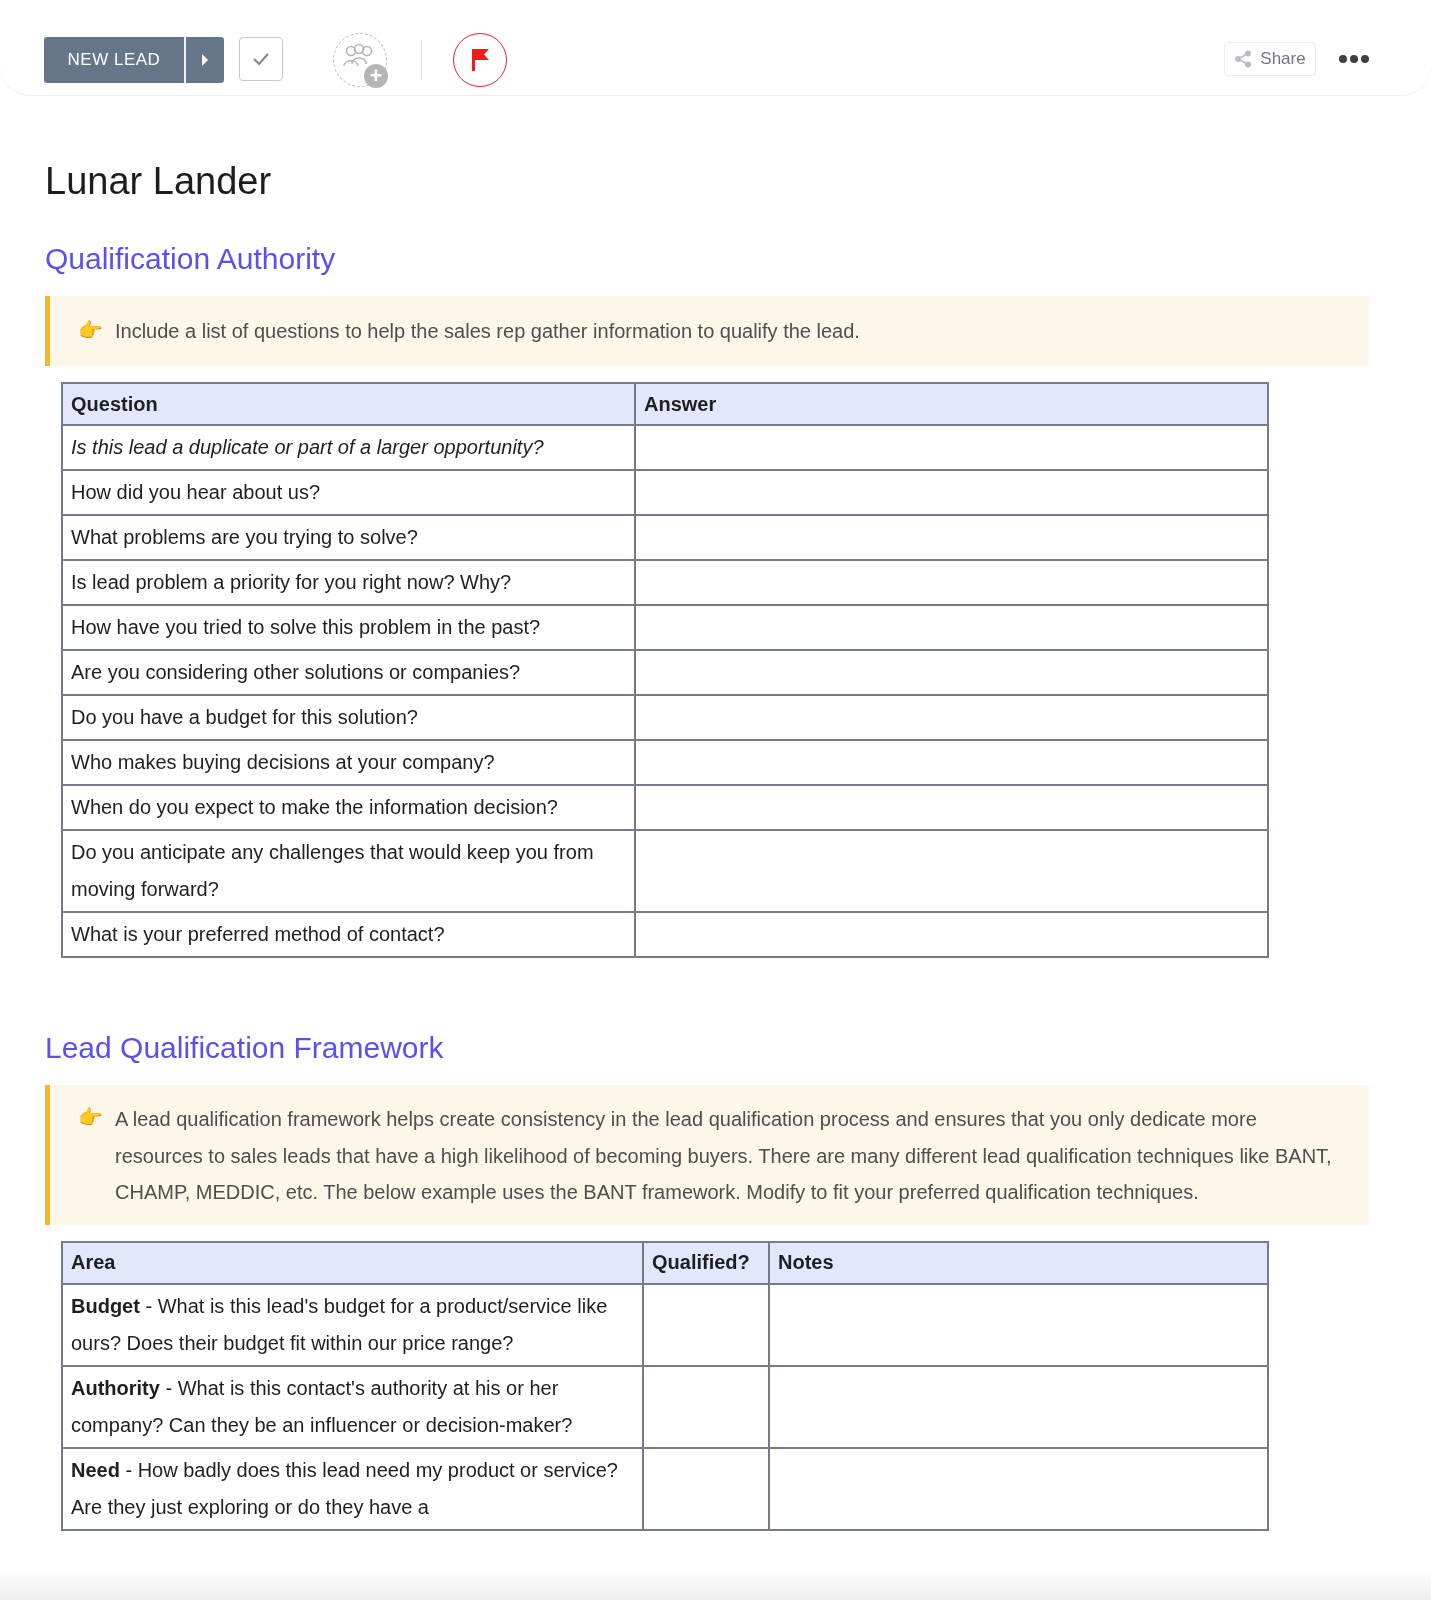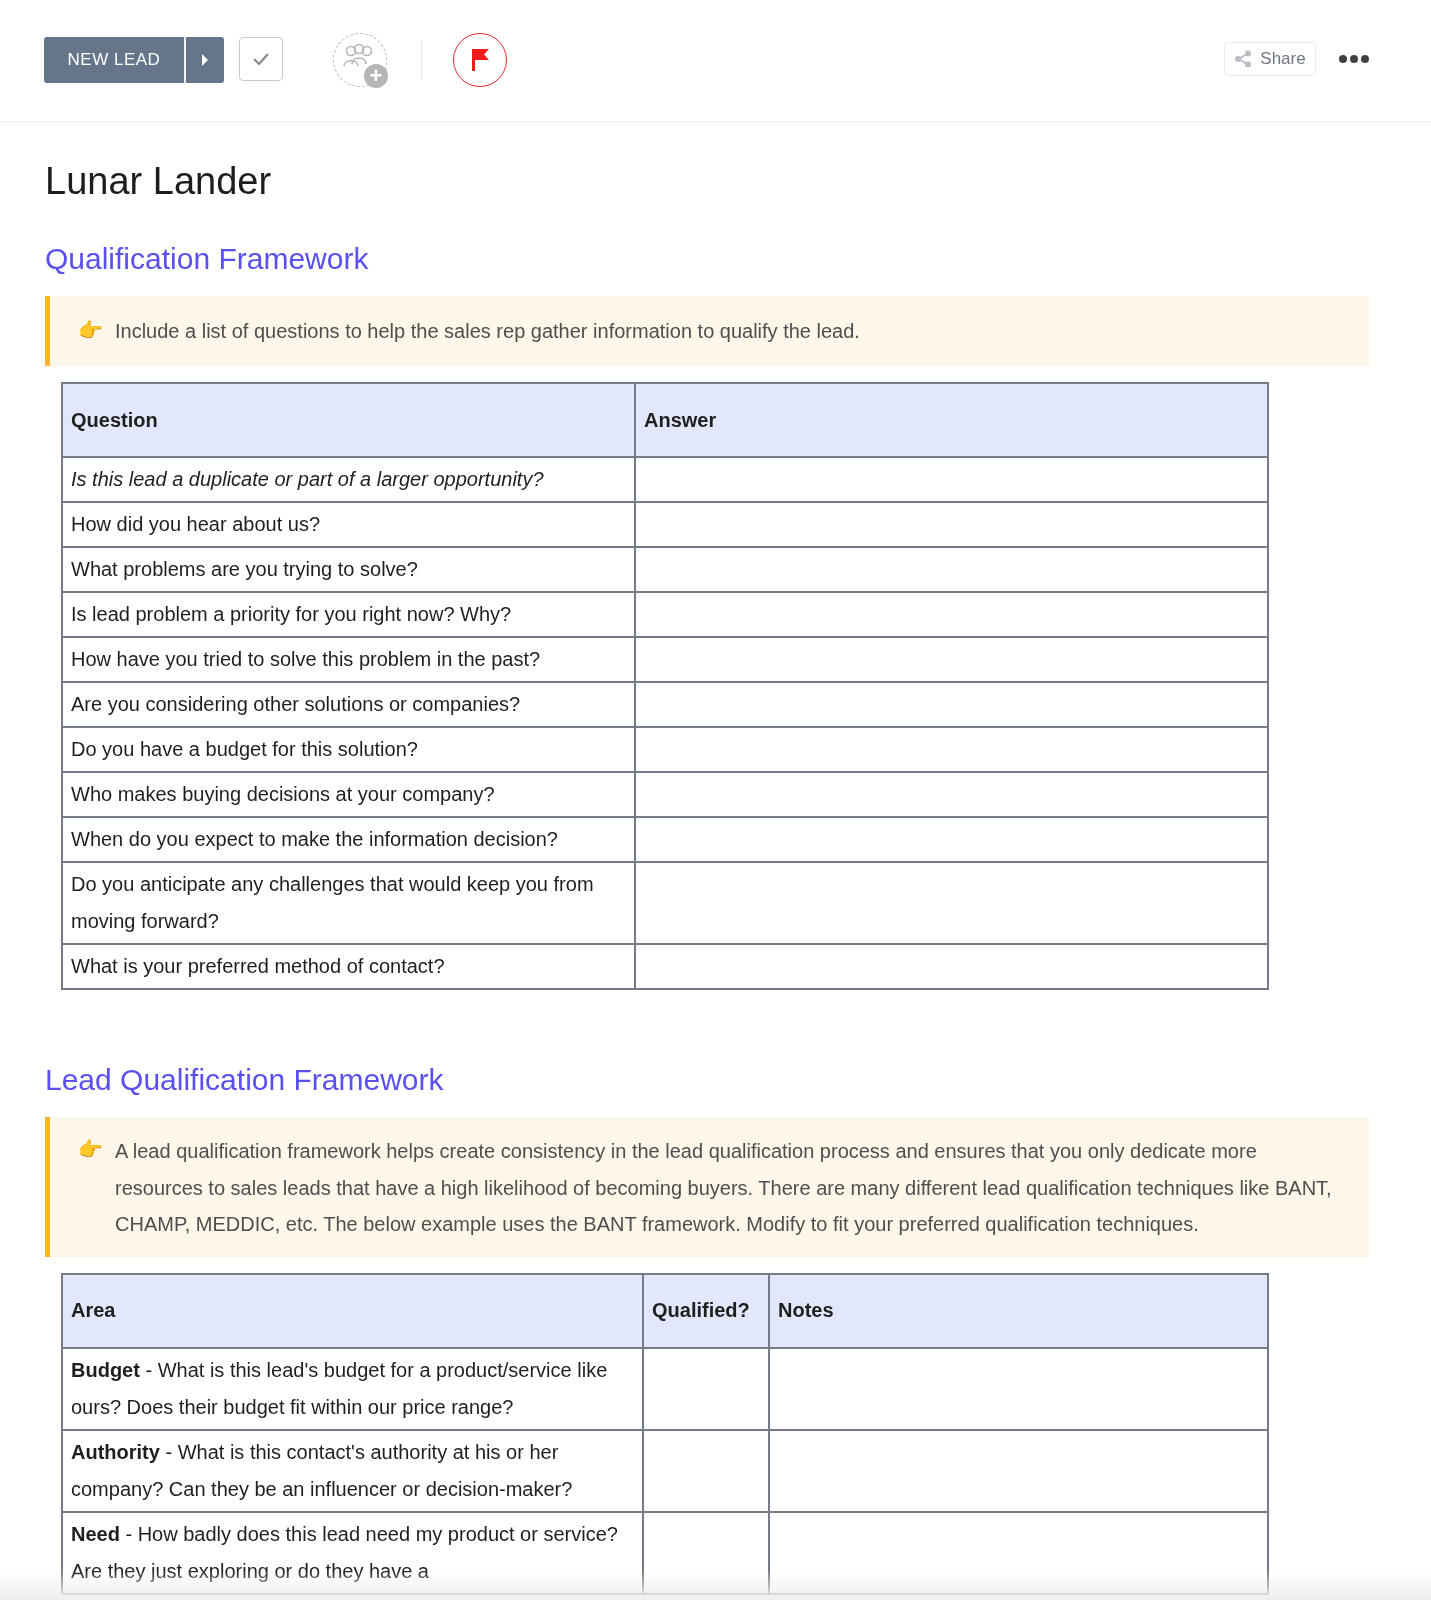--- a/index.html
+++ b/index.html
@@ -3,22 +3,22 @@
   <meta charset="utf-8">
   <style>
     html, body { margin: 0; padding: 0; }
     body {
       width: 1431px; height: 1600px; overflow: hidden; position: relative;
       background: #ffffff;
       font-family: "Liberation Sans", "DejaVu Sans", sans-serif;
       color: #1f1f1f;
     }
     .topbar {
-      position: absolute; left: 0; top: 0; width: 1431px; height: 122px;
-      border-bottom: 1px solid #eeeeef; box-sizing: border-box;
+      position: absolute; left: 0; top: 0; width: 1431px; height: 96px;
+      border-bottom: 1px solid #eeeeef; box-sizing: border-box; border-radius: 30px;
     }
     .new-lead {
       position: absolute; left: 44px; top: 37px; height: 46px; width: 180px;
       background: #66768a; border-radius: 3px; display: flex; overflow: hidden;
     }
     .new-lead .label {
       width: 140px; height: 46px; line-height: 46px; text-align: center;
       color: #fff; font-size: 17px; letter-spacing: 0.5px; cursor: pointer;
     }
     .new-lead .sep { width: 2px; background: #ffffff; opacity: 0.9; }
@@ -78,21 +78,21 @@
       position: absolute; left: 28px; font-size: 20px; color: #f0a720;
     }
     .callout .text { margin-left: 65px; margin-right: 30px; }
 
     table.doc-table {
       border-collapse: collapse; margin-left: 16px; table-layout: fixed;
       font-size: 20px; color: #1f1f1f;
     }
     table.doc-table th {
       background: #e3e7fc; text-align: left; font-weight: bold;
-      border: 2px solid #757b87; padding: 16px 8px; height: 40px; color: #1f1f1f;
+      border: 2px solid #757b87; padding: 0 8px; height: 40px; color: #1f1f1f;
     }
     table.doc-table td {
       border: 2px solid #757b87; padding: 0 8px; vertical-align: top;
       line-height: 37px; padding-top: 3px; padding-bottom: 3px;
     }
     table.doc-table td.italic { font-style: italic; }
     .bottom-fade {
       position: absolute; left: 0; bottom: 0; width: 1431px; height: 30px;
       background: linear-gradient(to bottom, rgba(240,240,240,0), rgba(238,238,238,1));
       pointer-events: none;
@@ -149,21 +149,21 @@
   <div class="more-btn">
     <span></span>
     <span></span>
     <span></span>
   </div>
 </div>
 
 <div class="content">
   <h1 class="doc-title">Lunar Lander</h1>
 
-  <h2 class="section-heading" style="margin-top:35px;">Qualification Framework</h2>
+  <h2 class="section-heading" style="margin-top:35px;">Qualification Authority</h2>
 
   <div class="callout" style="margin-top:17px; height:70px;">
     <span class="hand" style="top:22px;">👉</span>
     <div class="text" style="line-height:70px;">Include a list of questions to help the sales rep gather information to qualify the lead.</div>
   </div>
 
   <table class="doc-table" style="margin-top:16px; width:1206px;">
     <colgroup>
         <col style="width:573px">
         <col style="width:633px">

